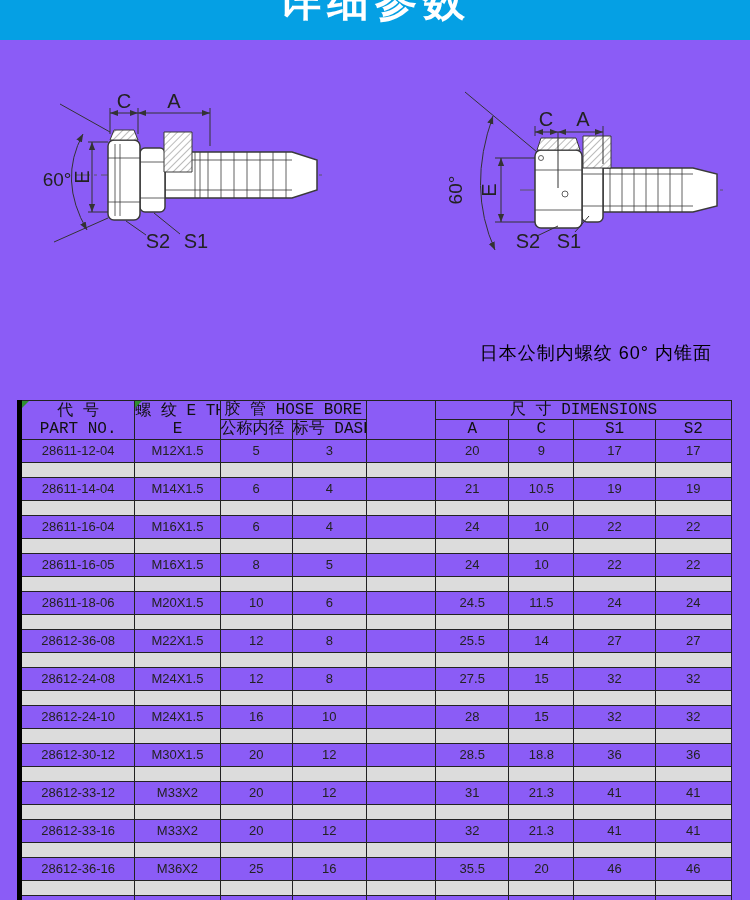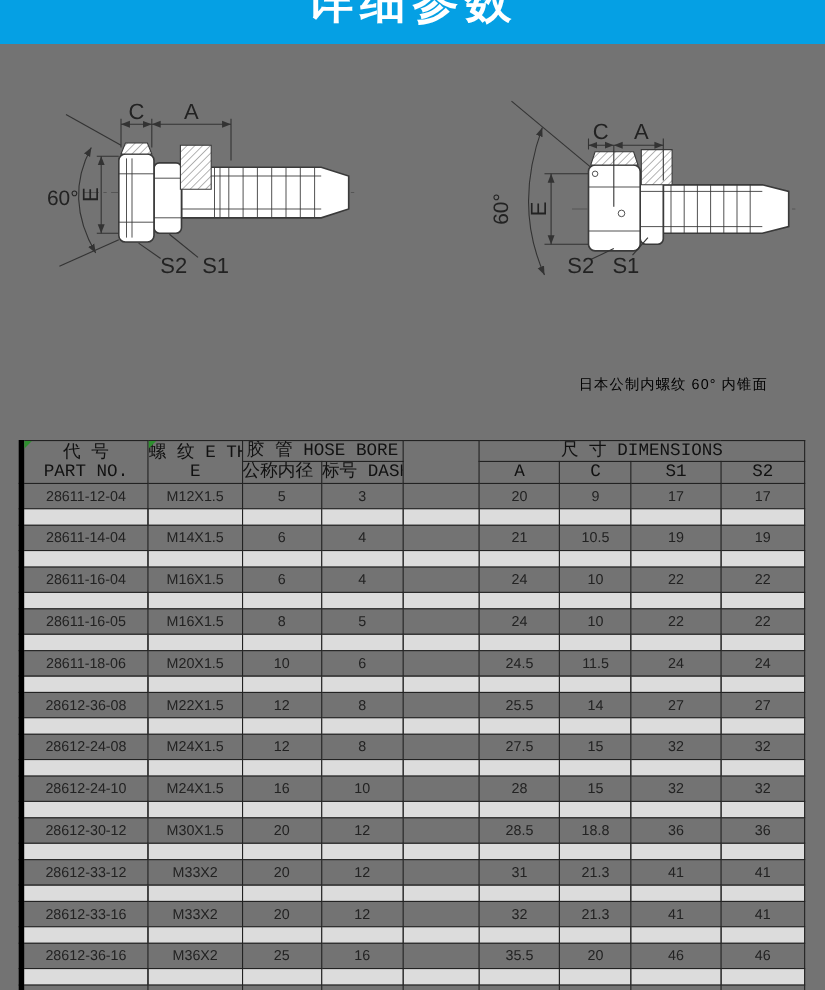--- a/index.html
+++ b/index.html
@@ -1,16 +1,16 @@
 <!DOCTYPE html>
 <html style="--banner-bg: #05a0e4; --spacer-row: #dcdcdc; --flag-green: #2f8f2f;"><head>
 <meta charset="utf-8">
 <style>
   html,body{margin:0;padding:0;background:#fff;}
-  #page{position:relative;width:750px;height:900px;background:#737373;overflow:hidden;
+  #page{position:relative;width:750px;height:900px;background:#8b5cf6;overflow:hidden;
         font-family:"Liberation Sans",sans-serif;}
 
   
   .banner{position:absolute;left:0;top:0;width:750px;height:40px;overflow:hidden;
           background:var(--banner-bg,#05a0e4);}
   .banner-title{display:block;position:relative;top:-20px;width:100%;text-align:center;
           font-size:42px;font-weight:bold;color:#ffffff;letter-spacing:6px;
           font-family:"Liberation Sans",sans-serif;line-height:42px;}
 
   
@@ -18,22 +18,22 @@
   .drawing svg{display:block;}
   svg .ol{fill:#ffffff;stroke:#3a3a3a;stroke-width:1.5;}
   svg .thin{stroke:#3a3a3a;stroke-width:0.8;fill:none;}
   svg .dim{stroke:#333333;stroke-width:1;fill:none;}
   svg .hatchfig{stroke:#3a3a3a;stroke-width:1;}
   svg text{font-family:"Liberation Sans",sans-serif;fill:#222222;}
   svg .dimtext{font-size:20px;}
   svg .angtext{font-size:19px;}
   .caption{position:absolute;text-align:center;font-family:"Liberation Serif",serif;
            font-size:30px;color:#111;letter-spacing:2px;}
-  .cn-note{position:absolute;right:52px;top:341px;width:300px;text-align:right;
-           font-size:13px;color:#000;letter-spacing:1px;font-family:"Liberation Sans",sans-serif;}
+  .cn-note{position:absolute;right:38px;top:341px;width:300px;text-align:right;
+           font-size:18px;color:#000;letter-spacing:1px;font-family:"Liberation Sans",sans-serif;}
 
   
   #spec-table{position:absolute;left:17px;top:400px;width:715px;
               border-collapse:collapse;table-layout:fixed;
               border:1px solid #222;border-left:5px solid #000;}
   #spec-table th,#spec-table td{border:1px solid #222;padding:0;text-align:center;
               overflow:hidden;white-space:nowrap;vertical-align:middle;}
   #spec-table thead th{position:relative;font-family:Liberation Mono, monospace;
               font-weight:normal;font-size:16px;color:#111;height:18px;line-height:1.15;}
   #spec-table tbody td{font-family:"Liberation Sans",sans-serif;font-size:13px;

